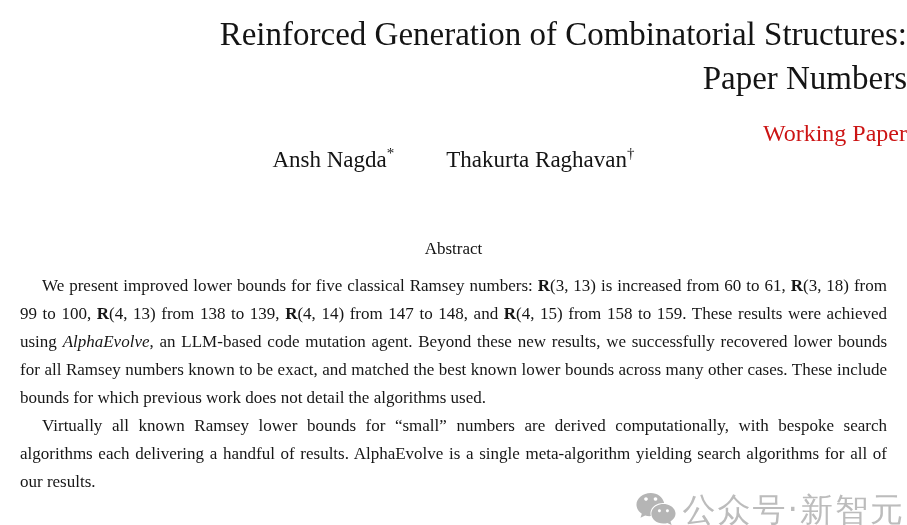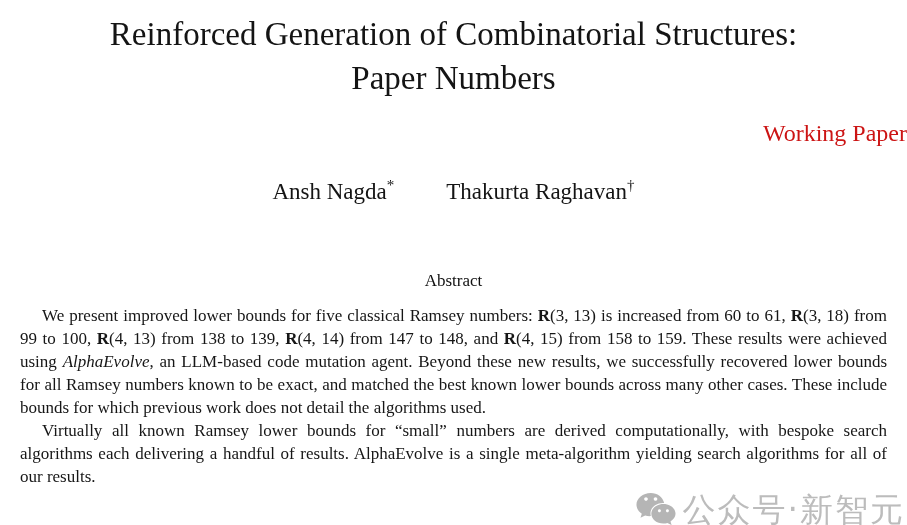--- a/index.html
+++ b/index.html
@@ -18,29 +18,28 @@
     position: relative;
   }
   .title {
     margin-top: 12px;
     text-align: center;
     font-weight: 400;
     font-size: 33px;
     line-height: 44px;
     color: #141414;
   }
-  .title-line { display: block; }
+  .title-line { display: block; text-align: right; }
   .working-paper {
     margin-top: 20px;
     text-align: right;
     font-size: 24px;
     color: var(--accent-red, #cc1414);
   }
   .authors {
-    margin-top: 32px;
     display: flex;
     justify-content: center;
     gap: 52px;
     font-size: 23px;
     color: #141414;
     align-items: center;
   }
   .author sup {
     font-size: 15px;
     line-height: 0;
@@ -48,21 +47,21 @@
   .abstract-heading {
     margin-top: 66px;
     text-align: center;
     font-weight: 400;
     font-size: 17px;
     color: #111111;
   }
   .abstract {
     margin: 13px 20px 0 20px;
     font-size: 17px;
-    line-height: 23px;
+    line-height: 28px;
     text-align: justify;
     color: #161616;
   }
   .abstract p { text-indent: 22px; }
   .seg-b { font-weight: 700; }
   .seg-i { font-style: italic; }
   .watermark {
     position: absolute;
     right: 2px;
     bottom: 4px;

